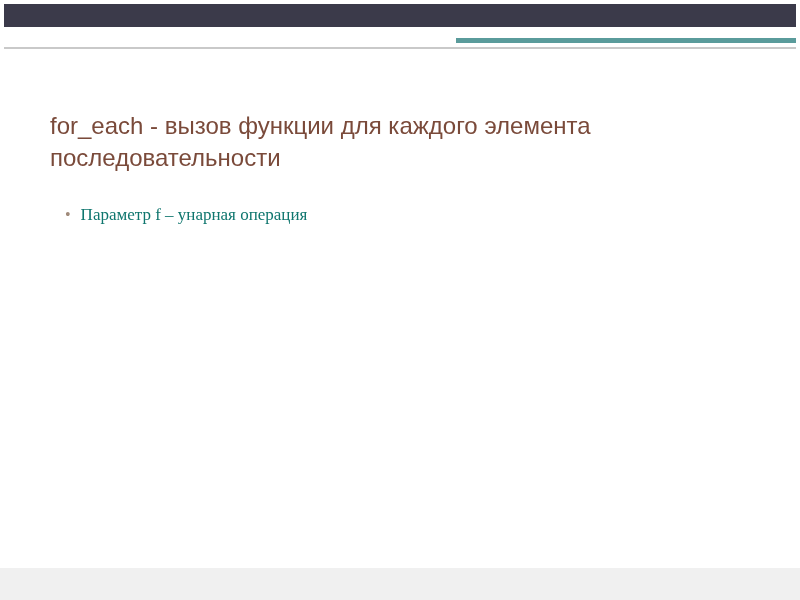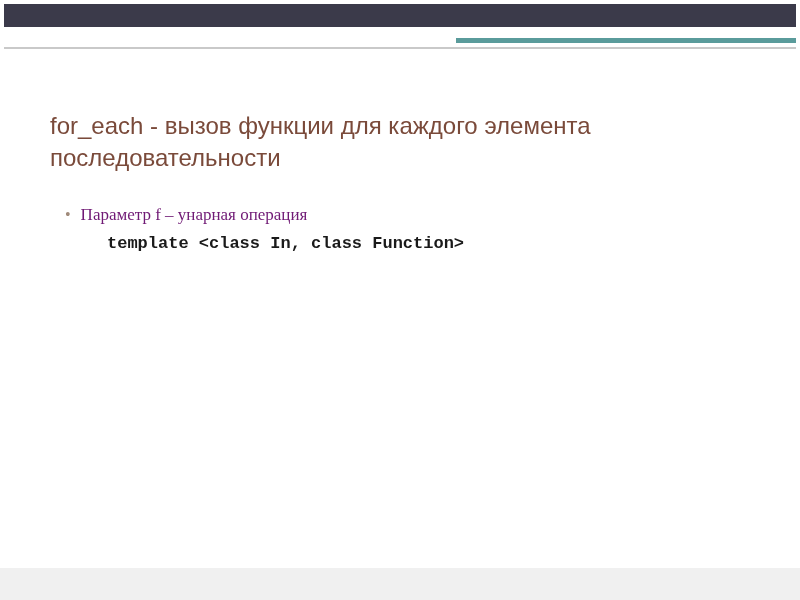--- a/index.html
+++ b/index.html
@@ -58,21 +58,21 @@
     gap: 10px;
     margin-bottom: 6px;
   }
   .bullet {
     color: #a08a7a;
     font-size: 16px;
     line-height: 1;
   }
   .bullet-text {
     font-size: 17px;
-    color: #701a75;
+    color: #0f766e;
     font-family: Georgia, 'Times New Roman', serif;
   }
   .code-line {
     font-family: 'Courier New', Courier, monospace;
     font-size: 17px;
     font-weight: bold;
     color: #1a1a1a;
     margin-left: 42px;
     line-height: 1.5;
     white-space: pre;
@@ -86,15 +86,14 @@
   <div class="accent-line-teal"></div>
   <div class="accent-line-gray"></div>
 
   <h1 class="title">for_each - вызов функции для каждого элемента последовательности</h1>
 
   <div class="content">
     <div class="bullet-row">
       <span class="bullet">•</span>
       <span class="bullet-text">Параметр f – унарная операция</span>
     </div>
-    <div class="code-line">template &lt;class In, class Function&gt;</div>
   </div>
 </div>
 
 </body></html>

